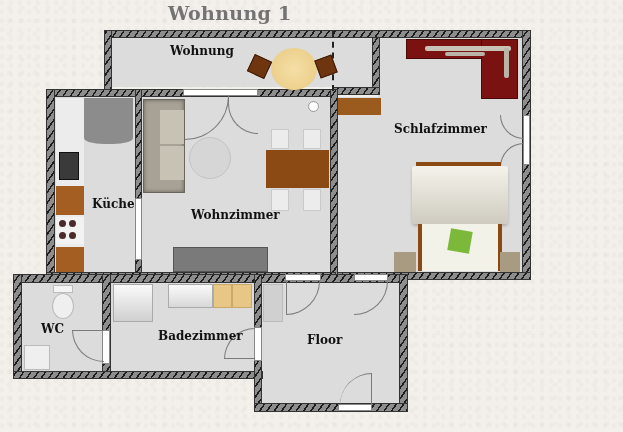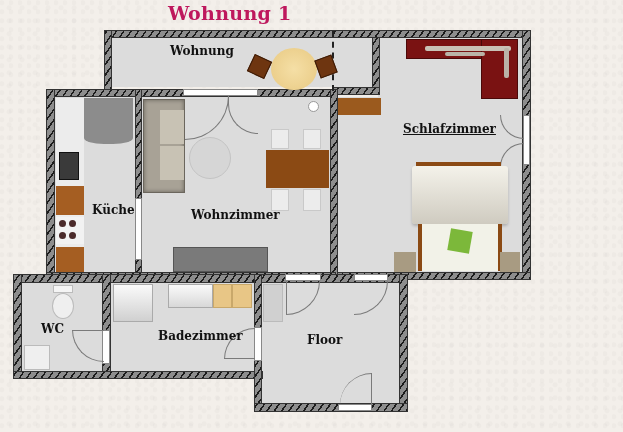--- a/index.html
+++ b/index.html
@@ -12,21 +12,21 @@
   .bg {
     position: absolute; inset: 0;
     background:
       radial-gradient(circle at 20% 30%, rgba(0,0,0,0.02) 0 2px, transparent 3px),
       radial-gradient(circle at 70% 60%, rgba(0,0,0,0.02) 0 2px, transparent 3px),
       #f3efea;
     background-size: 9px 9px, 13px 13px, auto;
   }
   .title {
     position: absolute; left: 168px; top: 2px;
-    font-size: 19px; font-weight: bold; color: #be185d;
+    font-size: 19px; font-weight: bold; color: #737373;
     letter-spacing: 0.3px;
   }
   .abs { position: absolute; }
   .wall {
     position: absolute;
     background: repeating-linear-gradient(-55deg, #1b1b1b 0 1.5px, #8d8d8d 1.5px 6px);
     border: 1px solid #333;
   }
   .floor {
     position: absolute;
@@ -147,18 +147,18 @@
 <div class="abs" style="left:24px;top:345px;width:26px;height:25px;background:#efefef;border:1px solid #bbb;"></div>
 
 <div class="abs" style="left:113px;top:284px;width:40px;height:38px;background:linear-gradient(#fafafa,#d0d0d0);border:1px solid #aaa;"></div>
 <div class="abs" style="left:168px;top:284px;width:45px;height:24px;background:linear-gradient(#fafafa,#d8d8d8);border:1px solid #aaa;"></div>
 <div class="abs" style="left:213px;top:284px;width:19px;height:24px;background:#e8c686;border:1px solid #c9a86a;"></div>
 <div class="abs" style="left:232px;top:284px;width:20px;height:24px;background:#e8c686;border:1px solid #c9a86a;"></div>
 
 <div class="abs" style="left:263px;top:284px;width:20px;height:38px;background:#d0d0d0;border:1px solid #bbb;"></div>
 
 <div class="room-label" style="left:170px;top:44px;">Wohnung</div>
-<div class="room-label" style="left:403px;top:122px;text-decoration:underline;">Schlafzimmer</div>
-<div class="room-label" style="left:92px;top:203px;">Küche</div>
+<div class="room-label" style="left:394px;top:122px;">Schlafzimmer</div>
+<div class="room-label" style="left:92px;top:197px;">Küche</div>
 <div class="room-label" style="left:191px;top:208px;">Wohnzimmer</div>
 <div class="room-label" style="left:41px;top:322px;">WC</div>
 <div class="room-label" style="left:158px;top:329px;">Badezimmer</div>
 <div class="room-label" style="left:307px;top:333px;">Floor</div>
 
 </body></html>

